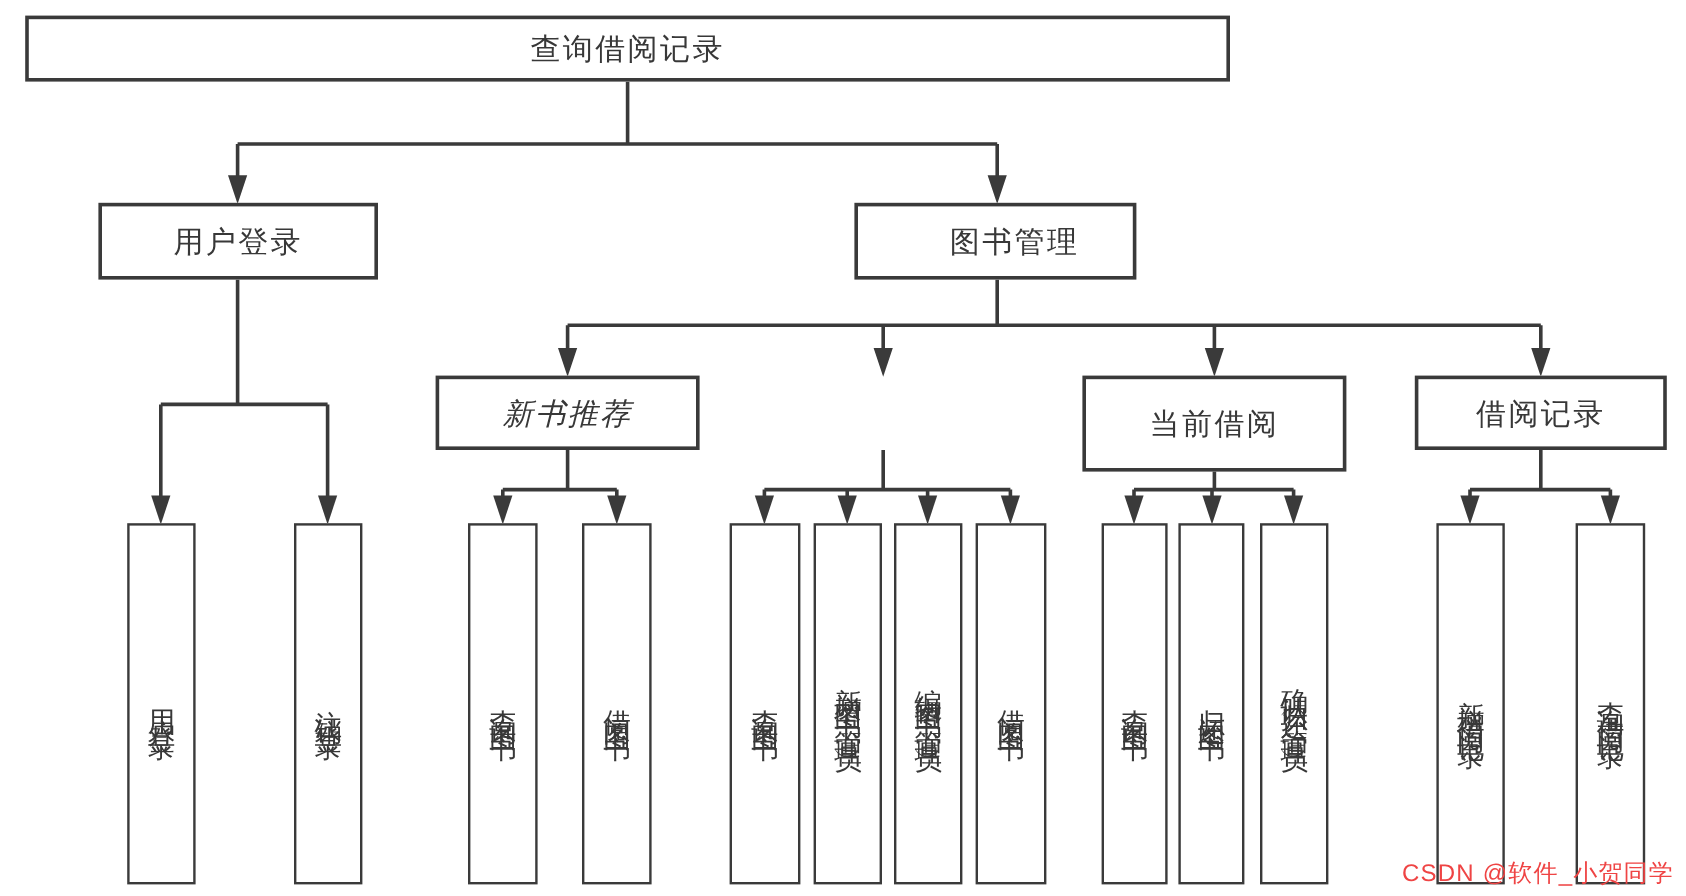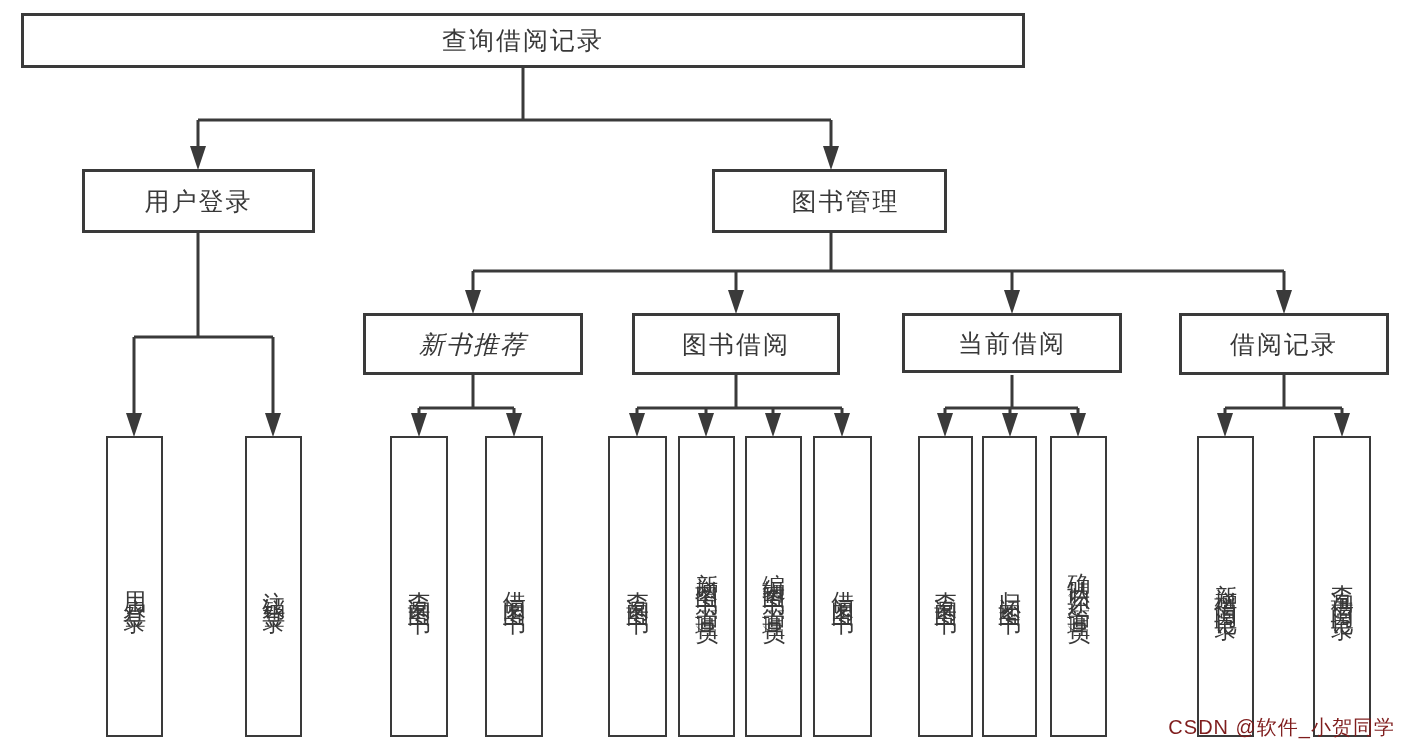--- a/index.html
+++ b/index.html
@@ -43,21 +43,21 @@
     writing-mode: vertical-rl;
     text-orientation: mixed;
     letter-spacing: 7px;
     line-height: 1.1;
   }
   .watermark {
     position: absolute;
     right: 10px;
     bottom: 6px;
     font-size: 20px;
-    color: #7f1d1d;
+    color: #ef4444;
     letter-spacing: 1px;
     white-space: nowrap;
   }
 </style>
 </head>
 <body>
 
 <div class="canvas">
 
   <svg class="connector-layer" viewBox="0 0 1405 747" xmlns="http://www.w3.org/2000/svg">
@@ -103,24 +103,21 @@
   <div class="box hbox" style="left:82px; top:169px; width:233px; height:64px;">
     <span>用户登录</span>
   </div>
   <div class="box hbox" style="left:712px; top:169px; width:235px; height:64px;padding-left:32px;">
     <span>图书管理</span>
   </div>
 
   <div class="box hbox" style="left:363px; top:313px; width:220px; height:62px;font-style:italic;">
     <span>新书推荐</span>
   </div>
-  <div class="box hbox" style="left:632px; top:313px; width:208px; height:62px;">
-    <span>图书借阅</span>
-  </div>
-  <div class="box hbox" style="left:902px; top:313px; width:220px; height:60px;">
+  <div class="box hbox" style="left:902px; top:313px; width:220px; height:80px;">
     <span>当前借阅</span>
   </div>
   <div class="box hbox" style="left:1179px; top:313px; width:210px; height:62px;">
     <span>借阅记录</span>
   </div>
 
   <div class="box leaf" style="left:106px; width:57px;">
     <span class="vtext">用户登录</span>
   </div>
   <div class="box leaf" style="left:245px; width:57px;">

